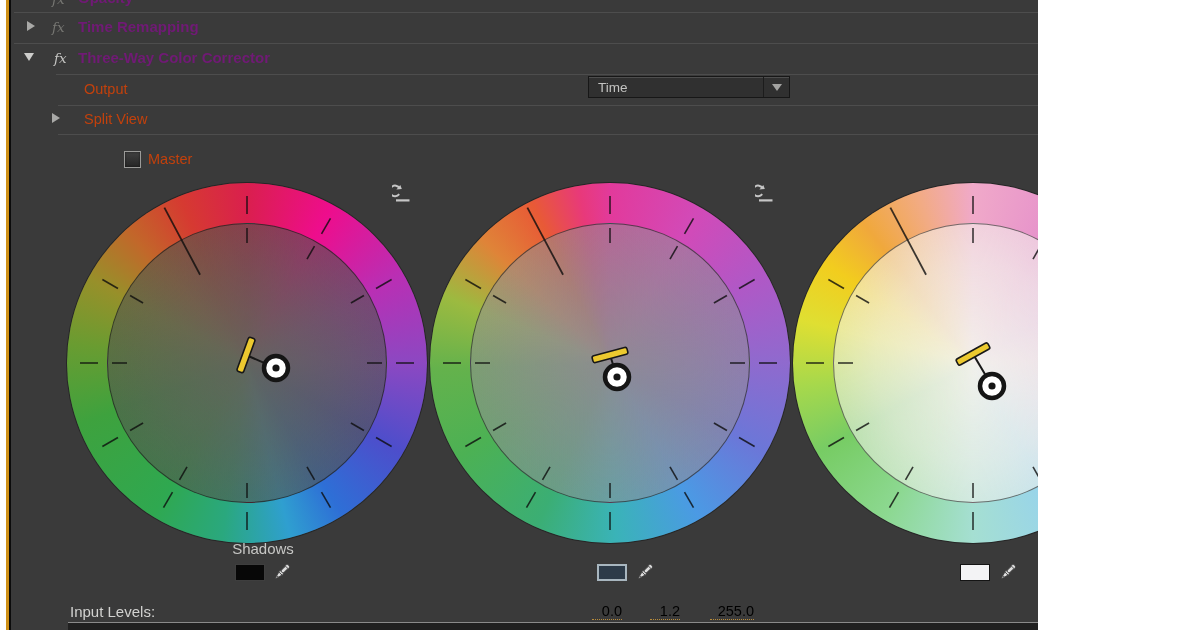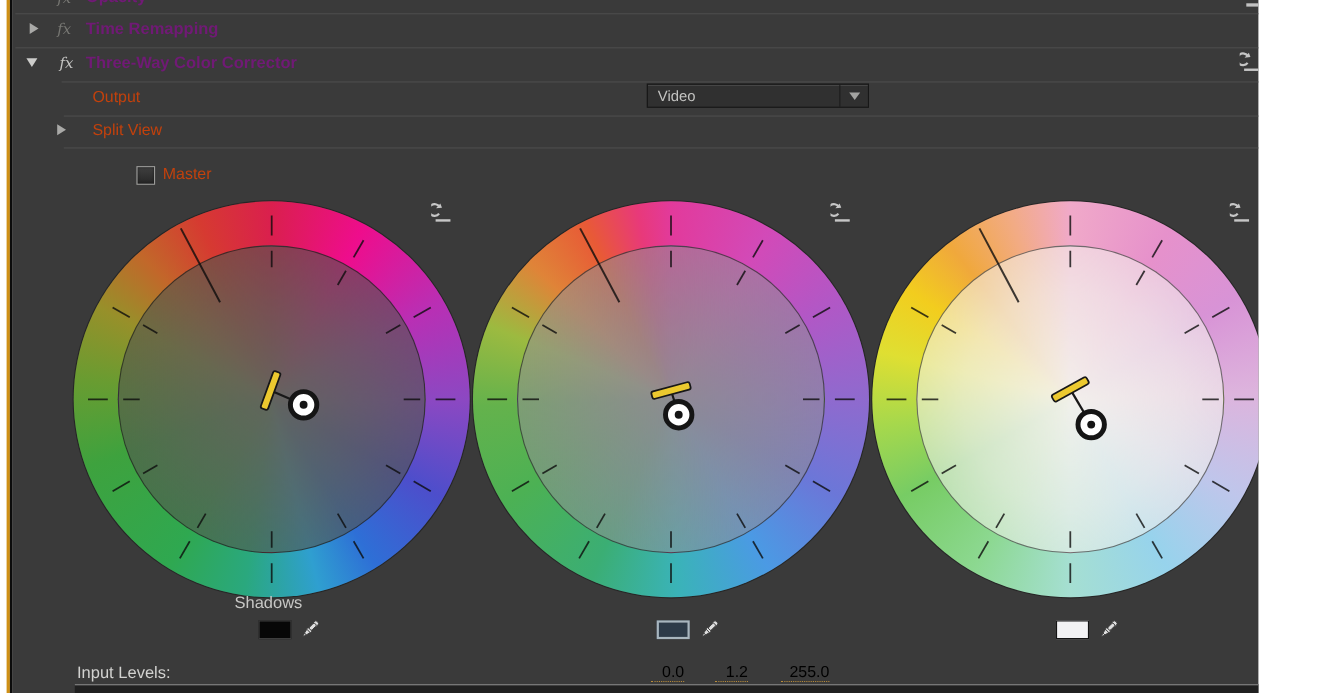--- a/index.html
+++ b/index.html
@@ -1,16 +1,16 @@
 <!DOCTYPE html>
 <html><head>
 <meta charset="utf-8">
 <style>
   html,body{margin:0;padding:0;background:#ffffff;}
-  #root{position:relative;width:1144px;height:630px;overflow:hidden;background:#ffffff;
+  #root{position:relative;width:1038px;height:630px;overflow:hidden;background:#ffffff;
         font-family:"Liberation Sans",sans-serif;-webkit-font-smoothing:antialiased;}
   
   .edge{position:absolute;top:0;bottom:0;}
   .gold-left{left:6px;width:3px;background:#cf9016;}
   .black-left{left:9px;width:2px;background:#0c0c0c;}
   .panel-bg{left:11px;width:1149px;background:#3a3a3a;}
   .black-right{left:1160px;width:3px;background:#0b0b0b;}
   .gutter-right{left:1163px;width:26px;background:#2c2c2c;}
   .gold-right{left:1189px;width:3px;background:#cf9016;}
   .dark-right{left:1192px;width:8px;background:#161616;}
@@ -120,21 +120,21 @@
     <svg class="reset-btn" style="left:1127px;top:46px;" viewBox="0 0 22 20">
       <path d="M7.2,11.2 A5.3,5.3 0 1 1 7.6,5.2" fill="none" stroke="#c6c6c6" stroke-width="2"></path>
       <polygon points="9.8,5.9 4.4,6.4 8.3,2.0" fill="#c6c6c6"></polygon>
       <rect x="4" y="16.3" width="13.5" height="2.2" fill="#c6c6c6"></rect>
     </svg>
   </div>
   <div class="sep" style="left:56px;top:74px;width:1104px;"></div>
 
   <span class="row-label" style="left:84px;top:81px;">Output</span>
   <div class="dropdown">
-    <span class="val">Video</span>
+    <span class="val">Time</span>
     <span class="dd-right">
       <span class="dd-tri"></span>
     </span>
   </div>
   <div class="sep" style="left:58px;top:105px;width:1102px;"></div>
 
   <div class="tri-right" style="left:52px;top:113px;"></div>
   <span class="row-label" style="left:84px;top:111px;">Split View</span>
   <div class="sep" style="left:58px;top:134px;width:1102px;"></div>
 
@@ -248,21 +248,21 @@
         <circle cx="199" cy="203" r="12" fill="#ffffff" stroke="#151515" stroke-width="4.5"></circle>
         <circle cx="199" cy="203" r="3.6" fill="#151515"></circle>
       </svg>
   </div>
   <svg class="reset-btn" style="left:1118px;top:183px;" viewBox="0 0 22 20">
     <path d="M7.2,11.2 A5.3,5.3 0 1 1 7.6,5.2" fill="none" stroke="#c6c6c6" stroke-width="2"></path>
     <polygon points="9.8,5.9 4.4,6.4 8.3,2.0" fill="#c6c6c6"></polygon>
     <rect x="4" y="16.3" width="13.5" height="2.2" fill="#c6c6c6"></rect>
   </svg>
 
-  <div class="wheel-label" style="left:144px;">Shadows</div>
+  <div class="wheel-label" style="left:163px;">Shadows</div>
 
   <div class="swatch sw-0" style="left: 235px; background: rgb(7, 7, 7);"></div>
   <svg class="dropper" style="left:270px;" viewBox="0 0 24 24">
     <g transform="rotate(45 12 12)" fill="#dedede" stroke="#3a3a3a" stroke-width="0.8">
       <circle cx="12" cy="4.8" r="2.4"></circle>
         <rect x="10.3" y="5.2" width="3.4" height="7.4" rx="1.6"></rect>
       <rect x="9.6" y="12.2" width="4.8" height="2.2" rx="0.5"></rect>
       <polygon points="9.9,14.2 14.1,14.2 13.2,18.2 10.8,18.2"></polygon>
       <polygon points="12,21.5 10.7,18.2 13.3,18.2"></polygon>
     </g>

